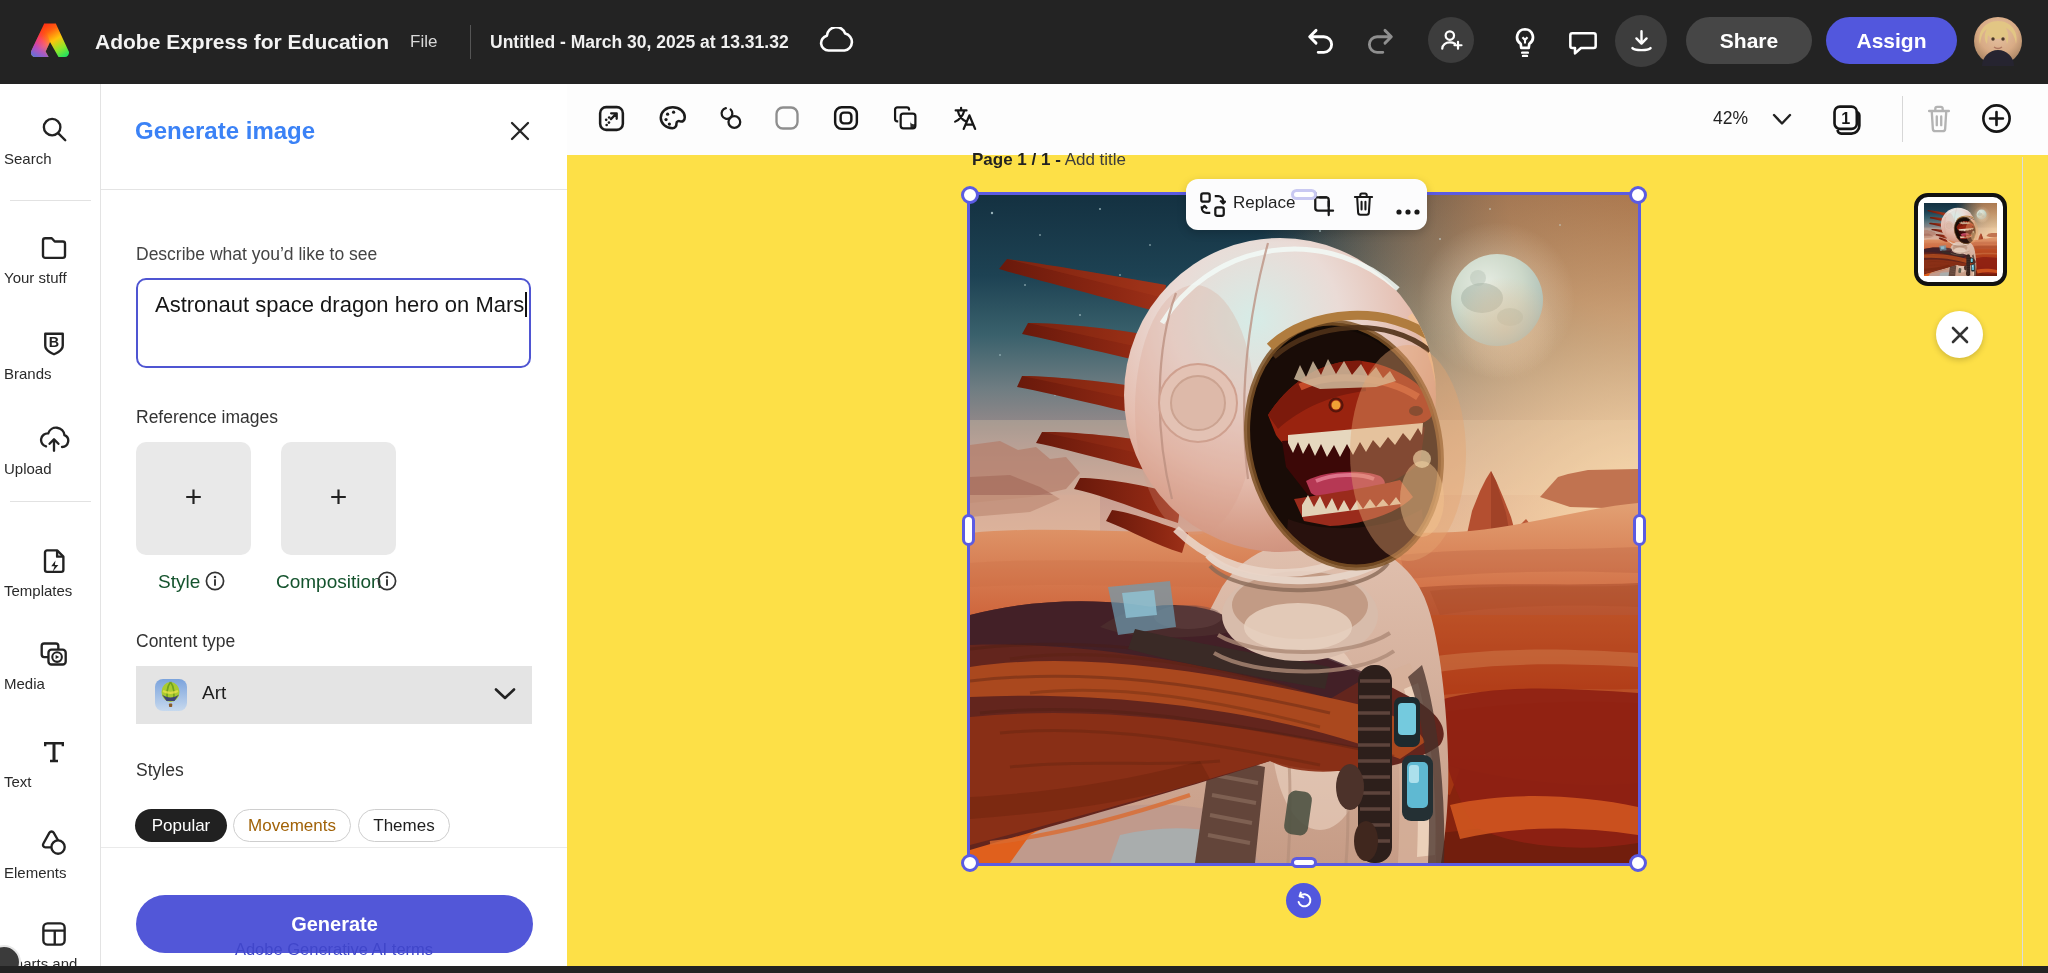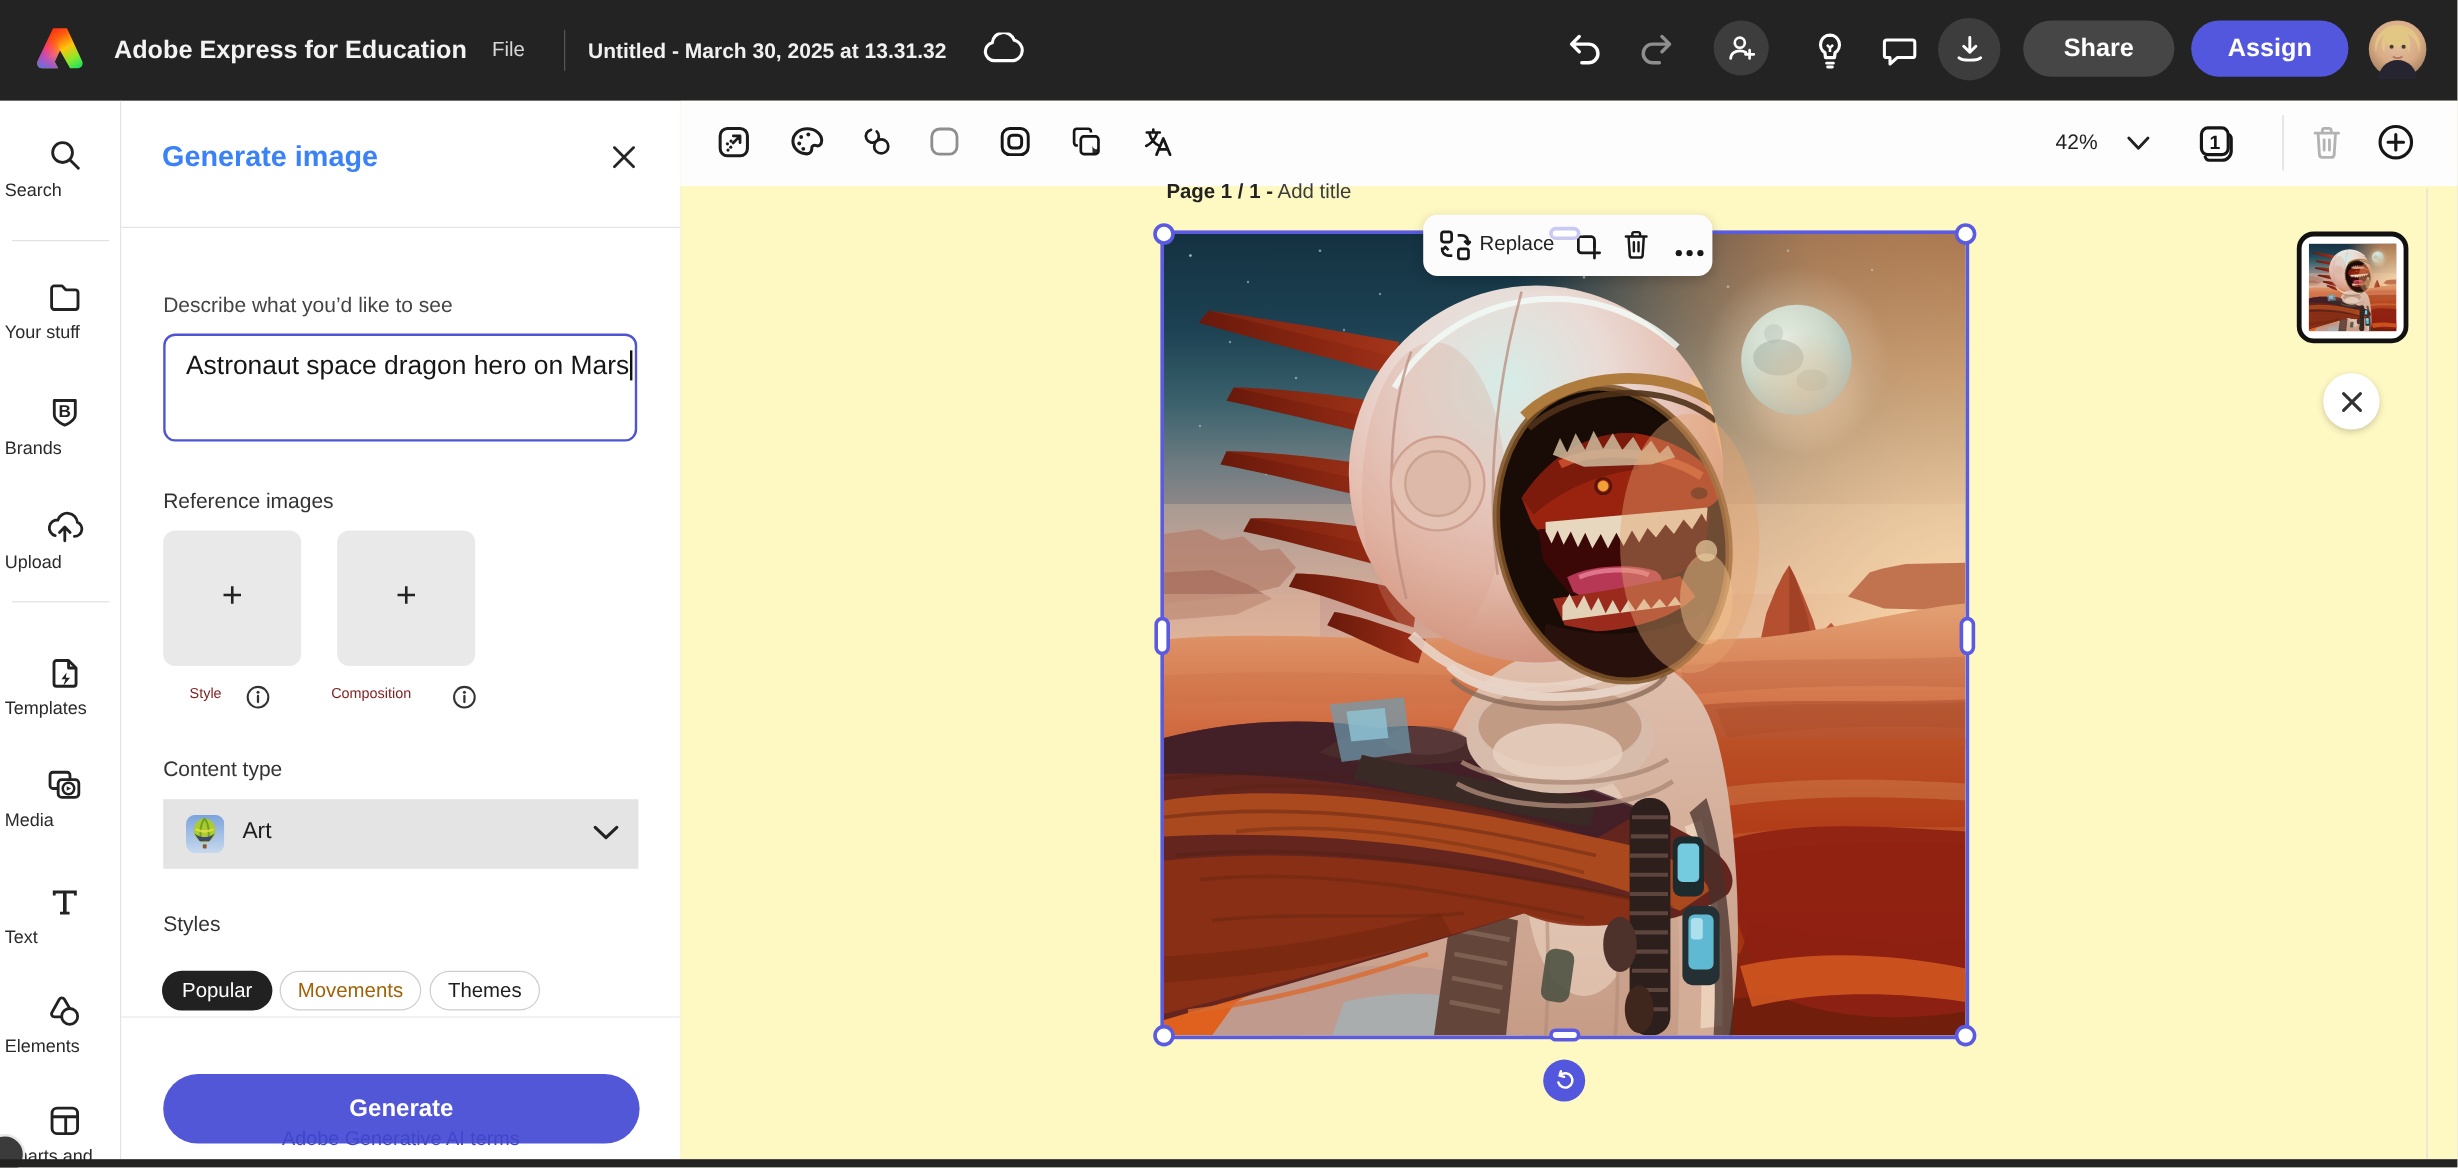--- a/index.html
+++ b/index.html
@@ -22,29 +22,29 @@
   
   #panel { position:absolute; left:101px; top:84px; width:466px; height:882px; background:#fff; }
   #panel h1 { position:absolute; left:34px; top:33px; font-size:24px; font-weight:700; color:#3b82f6; }
   #panel .closex { position:absolute; left:408px; top:36px; }
   .pdiv { position:absolute; left:0; width:466px; height:1px; background:#e4e4e4; }
   .plabel { position:absolute; left:35px; font-size:17.5px; color:#444; }
   #prompt { position:absolute; left:35px; top:194px; width:395px; height:90px; border:2px solid #4f55d2; border-radius:10px; background:#fff; }
   #prompt span { position:absolute; left:17px; top:12px; font-size:22px; color:#161616; }
   .refsq { position:absolute; top:358px; width:115px; height:113px; background:#e9e9e9; border-radius:10px; color:#222; }
   .refsq .plus { position:absolute; left:0; right:0; top:38px; text-align:center; font-size:30px; font-weight:400; }
-  .subl { position:absolute; top:487px; font-size:12px; color:#7f1d1d; }
+  .subl { position:absolute; top:487px; font-size:19px; color:#14532d; }
   #ctype { position:absolute; left:35px; top:582px; width:396px; height:58px; background:#e4e4e4; border-radius:0; }
   #ctype .thumb { position:absolute; left:19px; top:13px; width:32px; height:32px; border-radius:8px; overflow:hidden; }
   #ctype .txt { position:absolute; left:66px; top:16px; font-size:19px; color:#1d1d1d; }
   .spill { position:absolute; top:725px; height:33px; border-radius:17px; font-size:17px; display:flex; align-items:center; justify-content:center; }
   #genbtn { position:absolute; left:35px; top:783px; width:397px; height:58px; background:#5257d8; border-radius:29px; color:#fff; font-size:20px; font-weight:700; text-align:center; line-height:58px;margin-top:28px; }
   #aiterms { position:absolute; left:0; top:856px; width:466px; text-align:center; font-size:16.5px; color:#4046ca; }
   
-  #canvas { position:absolute; left:567px; top:84px; width:1481px; height:882px; background:#fef9c3; }
+  #canvas { position:absolute; left:567px; top:84px; width:1481px; height:882px; background:#fde047; }
   #ctoolbar { position:absolute; left:0; top:0; width:1481px; height:71px; background:#fdfdfd; }
   .cicon { position:absolute; top:20px; }
   #pagelabel { position:absolute; left:405px; top:66px; font-size:17px; color:#222; }
   
   .selborder { position:absolute; left:400px; top:108px; width:674px; height:674px; border:3px solid #5b5be2; }
   .handle { position:absolute; background:#fff; border:3px solid #5b5be2; border-radius:99px; }
   
   #fbar { position:absolute; left:619px; top:95px; width:241px; height:51px; background:#fcfcfd; border-radius:12px; box-shadow:0 3px 10px rgba(0,0,0,.18); }
   #fbar .rtext { position:absolute; left:47px; top:14px; font-size:17px; color:#222; }
   

